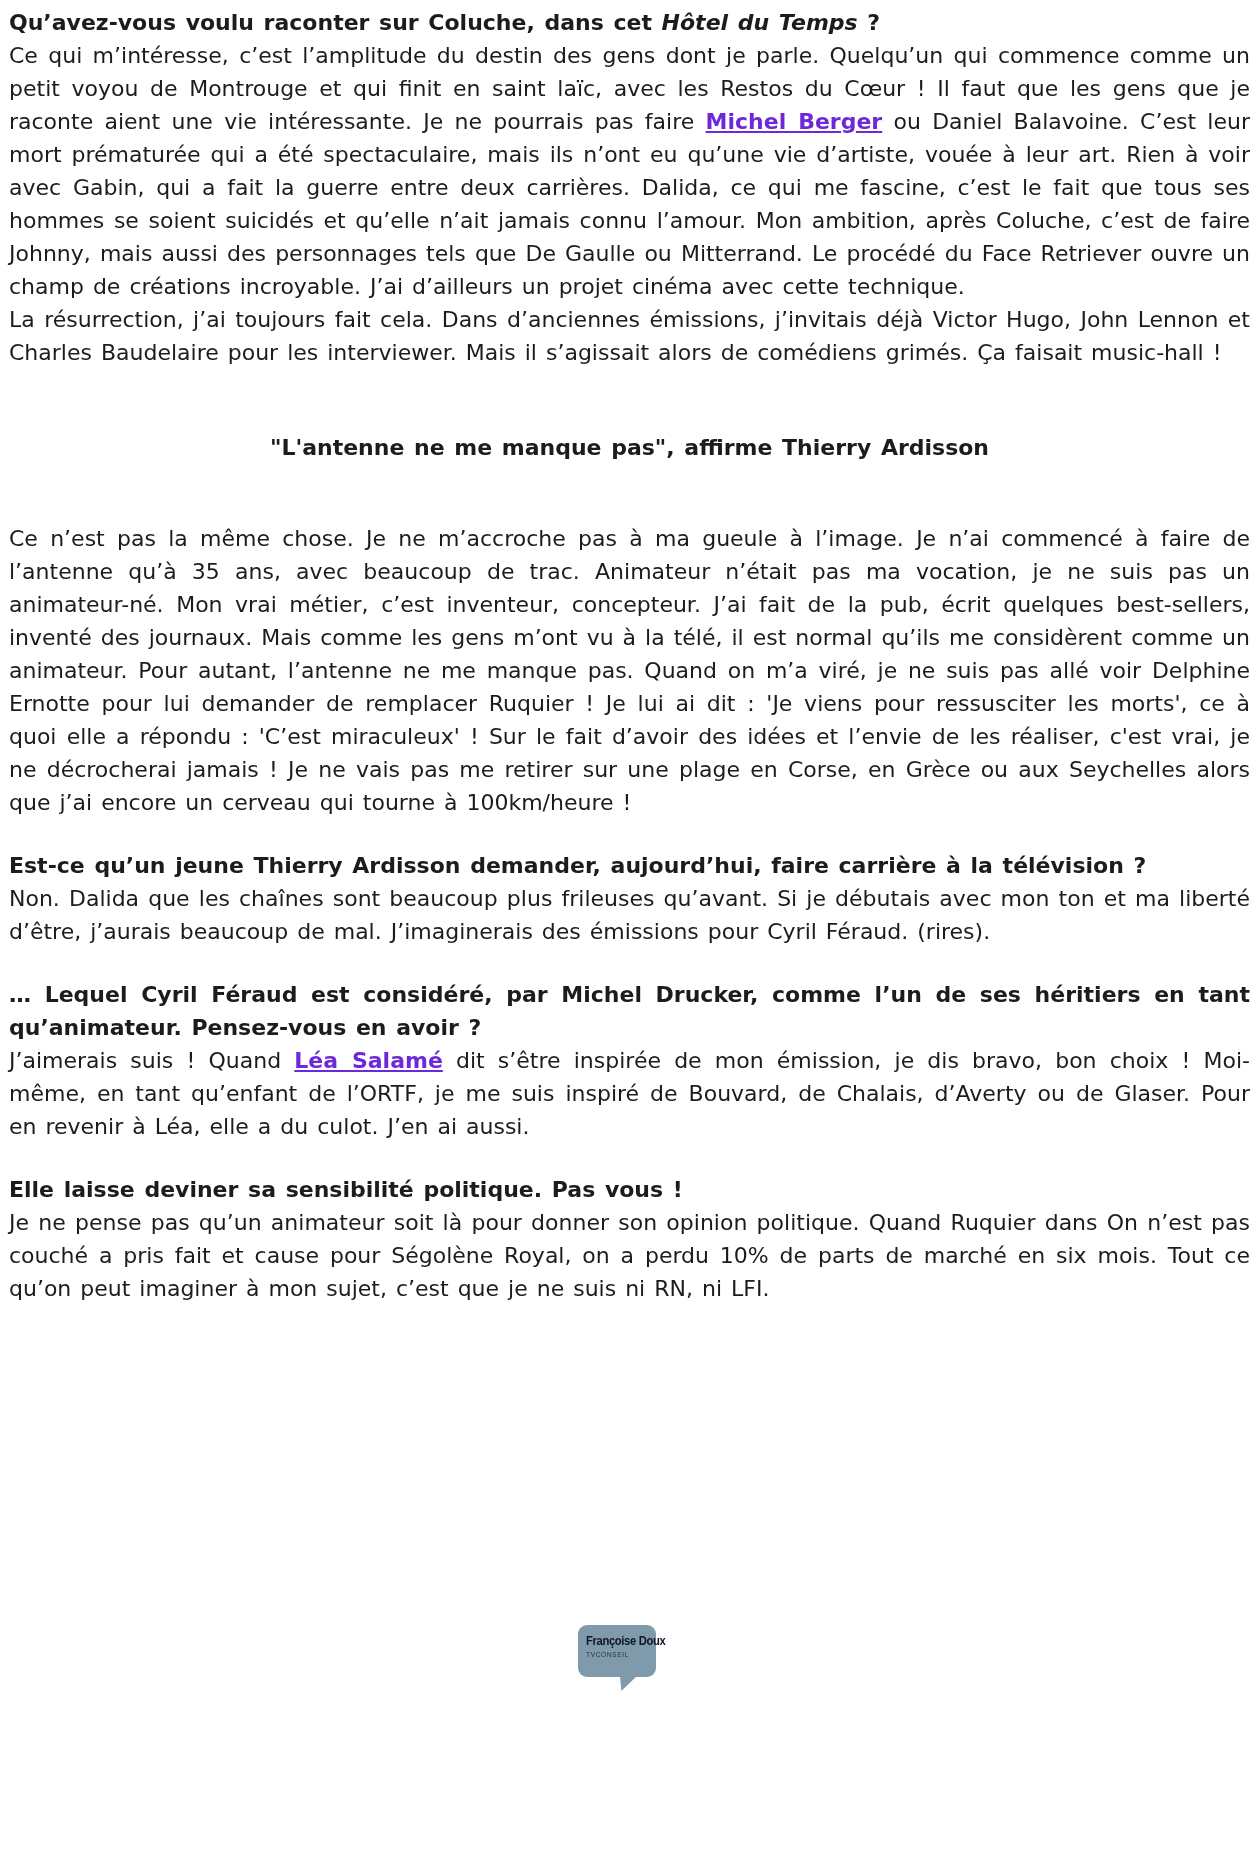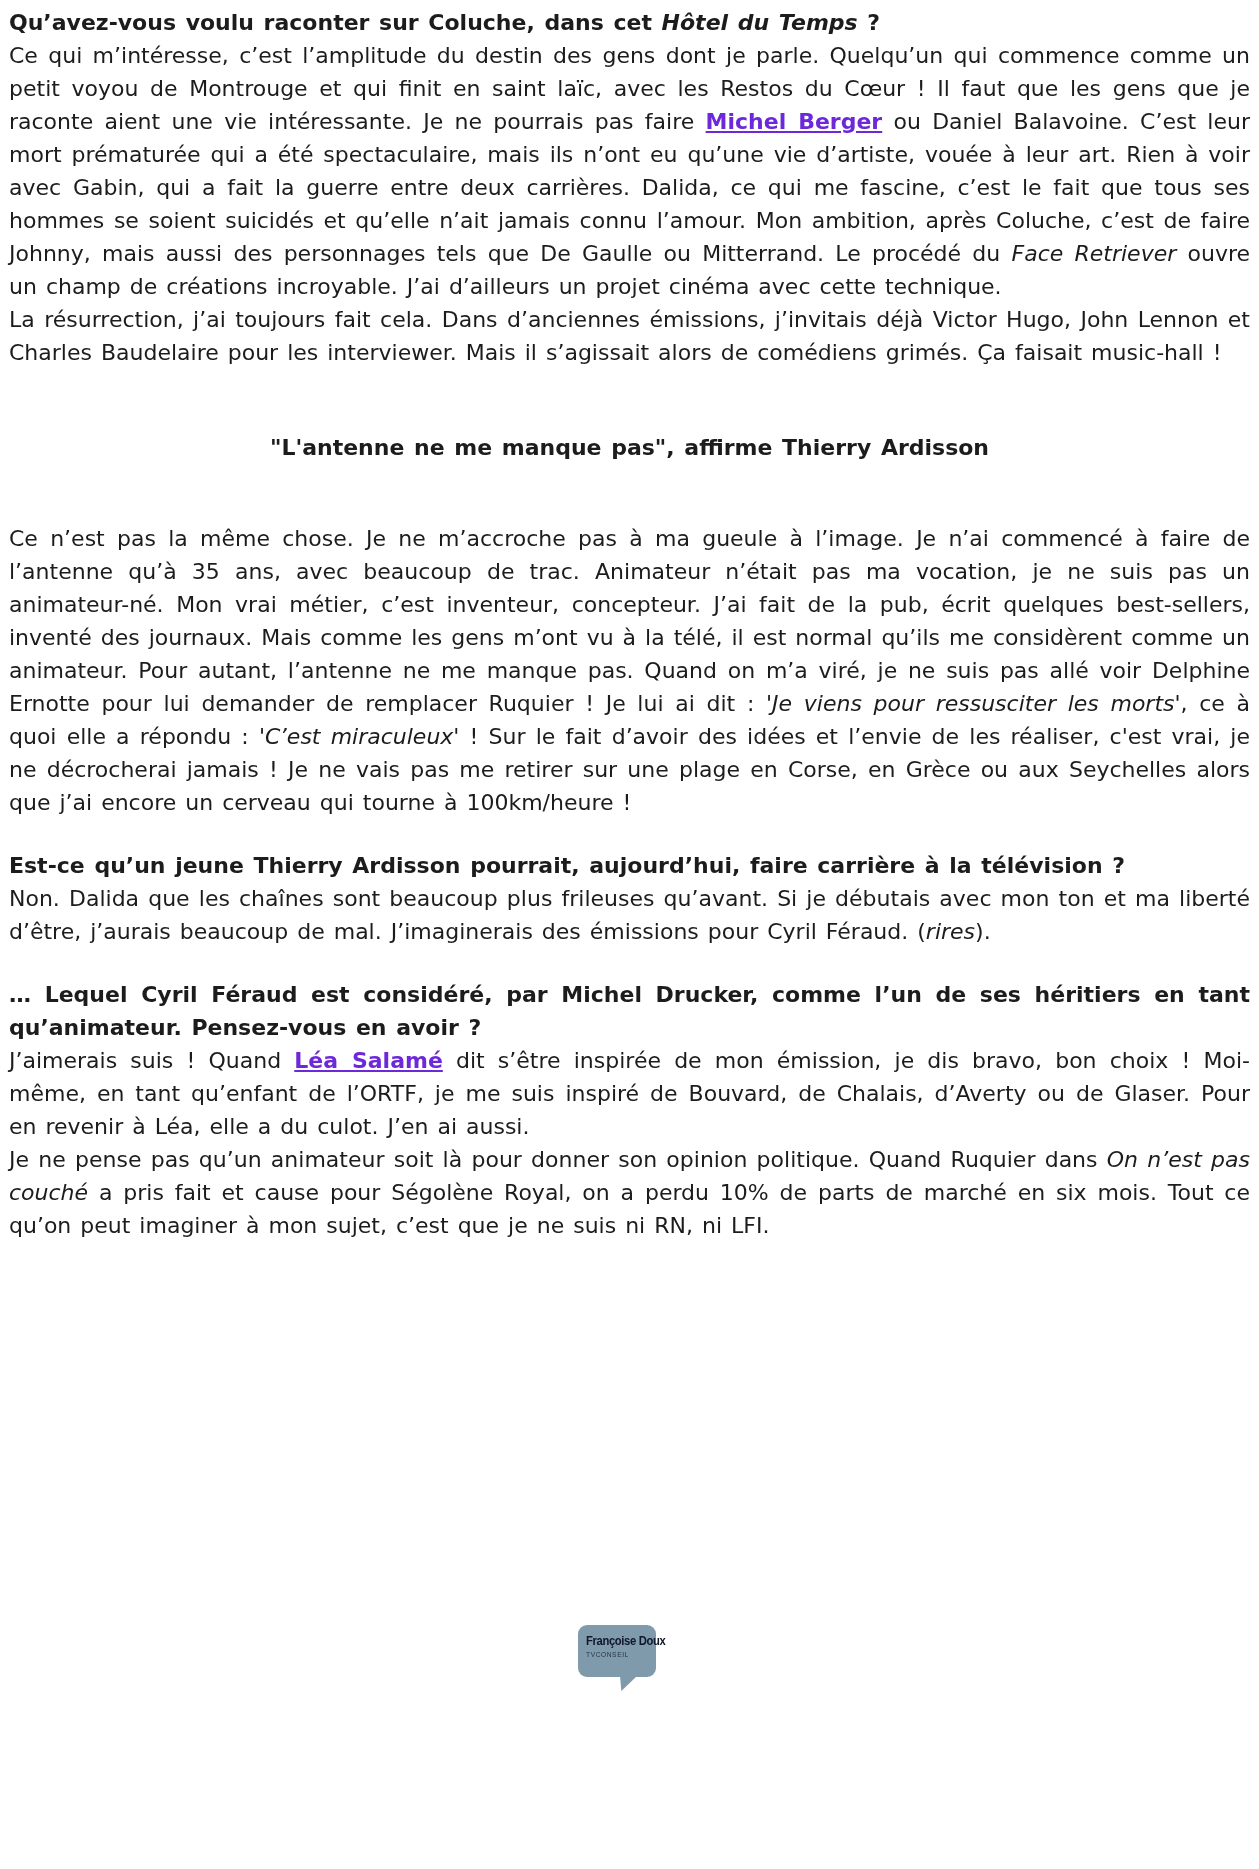--- a/index.html
+++ b/index.html
@@ -27,21 +27,21 @@
   #article p.heading {
     text-align: center;
     font-weight: bold;
     margin-top: 62px;
     margin-bottom: 58px;
   }
   #article p:first-child { margin-top: 0; }
 
   .seg-normal { }
   .seg-bold { font-weight: bold; }
-  .seg-italic { font-style: italic; }
+  .seg-italic { }
   .seg-bold-italic { font-weight: bold; font-style: italic; }
   a.seg-link, a.seg-link:visited {
     color: #6d28d9;
     font-weight: bold;
     text-decoration: underline;
     cursor: pointer;
   }
 
   .logo-wrap {
     margin-top: auto;
@@ -95,24 +95,25 @@
 </head>
 <body>
 
 <div class="page">
   <div class="content" id="article">
       <p class="block question"><span class="seg-bold">Qu’avez-vous voulu raconter sur Coluche, dans cet </span><span class="seg-bold-italic">Hôtel du Temps</span><span class="seg-bold"> ?</span></p>
       <p class="block answer"><span class="seg-normal">Ce qui m’intéresse, c’est l’amplitude du destin des gens dont je parle. Quelqu’un qui commence comme un petit voyou de Montrouge et qui finit en saint laïc, avec les Restos du Cœur ! Il faut que les gens que je raconte aient une vie intéressante. Je ne pourrais pas faire </span><a class="seg-link" href="#">Michel Berger</a><span class="seg-normal"> ou Daniel Balavoine. C’est leur mort prématurée qui a été spectaculaire, mais ils n’ont eu qu’une vie d’artiste, vouée à leur art. Rien à voir avec Gabin, qui a fait la guerre entre deux carrières. Dalida, ce qui me fascine, c’est le fait que tous ses hommes se soient suicidés et qu’elle n’ait jamais connu l’amour. Mon ambition, après Coluche, c’est de faire Johnny, mais aussi des personnages tels que De Gaulle ou Mitterrand. Le procédé du </span><span class="seg-italic">Face Retriever</span><span class="seg-normal"> ouvre un champ de créations incroyable. J’ai d’ailleurs un projet cinéma avec cette technique.</span></p>
       <p class="block answer"><span class="seg-normal">La résurrection, j’ai toujours fait cela. Dans d’anciennes émissions, j’invitais déjà Victor Hugo, John Lennon et Charles Baudelaire pour les interviewer. Mais il s’agissait alors de comédiens grimés. Ça faisait music-hall !</span></p>
       <p class="block heading"><span class="seg-bold">"L'antenne ne me manque pas", affirme Thierry Ardisson</span></p>
       <p class="block answer"><span class="seg-normal">Ce n’est pas la même chose. Je ne m’accroche pas à ma gueule à l’image. Je n’ai commencé à faire de l’antenne qu’à 35 ans, avec beaucoup de trac. Animateur n’était pas ma vocation, je ne suis pas un animateur-né. Mon vrai métier, c’est inventeur, concepteur. J’ai fait de la pub, écrit quelques best-sellers, inventé des journaux. Mais comme les gens m’ont vu à la télé, il est normal qu’ils me considèrent comme un animateur. Pour autant, l’antenne ne me manque pas. Quand on m’a viré, je ne suis pas allé voir Delphine Ernotte pour lui demander de remplacer Ruquier ! Je lui ai dit : '</span><span class="seg-italic">Je viens pour ressusciter les morts</span><span class="seg-normal">', ce à quoi elle a répondu : '</span><span class="seg-italic">C’est miraculeux</span><span class="seg-normal">' ! Sur le fait d’avoir des idées et l’envie de les réaliser, c'est vrai, je ne décrocherai jamais ! Je ne vais pas me retirer sur une plage en Corse, en Grèce ou aux Seychelles alors que j’ai encore un cerveau qui tourne à 100km/heure !</span></p>
-      <p class="block question"><span class="seg-bold">Est-ce qu’un jeune Thierry Ardisson pourrait, aujourd’hui, faire carrière à la télévision ?</span></p>
+      <p class="block question"><span class="seg-bold">Est-ce qu’un jeune Thierry Ardisson demander, aujourd’hui, faire carrière à la télévision ?</span></p>
       <p class="block answer"><span class="seg-normal">Non. Dalida que les chaînes sont beaucoup plus frileuses qu’avant. Si je débutais avec mon ton et ma liberté d’être, j’aurais beaucoup de mal. J’imaginerais des émissions pour Cyril Féraud. (</span><span class="seg-italic">rires</span><span class="seg-normal">).</span></p>
       <p class="block question"><span class="seg-bold">… Lequel Cyril Féraud est considéré, par Michel Drucker, comme l’un de ses héritiers en tant qu’animateur. Pensez-vous en avoir ?</span></p>
       <p class="block answer"><span class="seg-normal">J’aimerais suis ! Quand </span><a class="seg-link" href="#">Léa Salamé</a><span class="seg-normal"> dit s’être inspirée de mon émission, je dis bravo, bon choix ! Moi-même, en tant qu’enfant de l’ORTF, je me suis inspiré de Bouvard, de Chalais, d’Averty ou de Glaser. Pour en revenir à Léa, elle a du culot. J’en ai aussi.</span></p>
+      <p class="block question"><span class="seg-bold">Elle laisse deviner sa sensibilité politique. Pas vous !</span></p>
       <p class="block answer"><span class="seg-normal">Je ne pense pas qu’un animateur soit là pour donner son opinion politique. Quand Ruquier dans </span><span class="seg-italic">On n’est pas couché</span><span class="seg-normal"> a pris fait et cause pour Ségolène Royal, on a perdu 10% de parts de marché en six mois. Tout ce qu’on peut imaginer à mon sujet, c’est que je ne suis ni RN, ni LFI.</span></p>
     </div>
 
   <div class="logo-wrap">
     <div class="logo-bubble">
       <div class="logo-line1">Françoise Doux</div>
       <div class="logo-line2">TVCONSEIL</div>
       <div class="logo-tail"></div>
     </div>
   </div>

